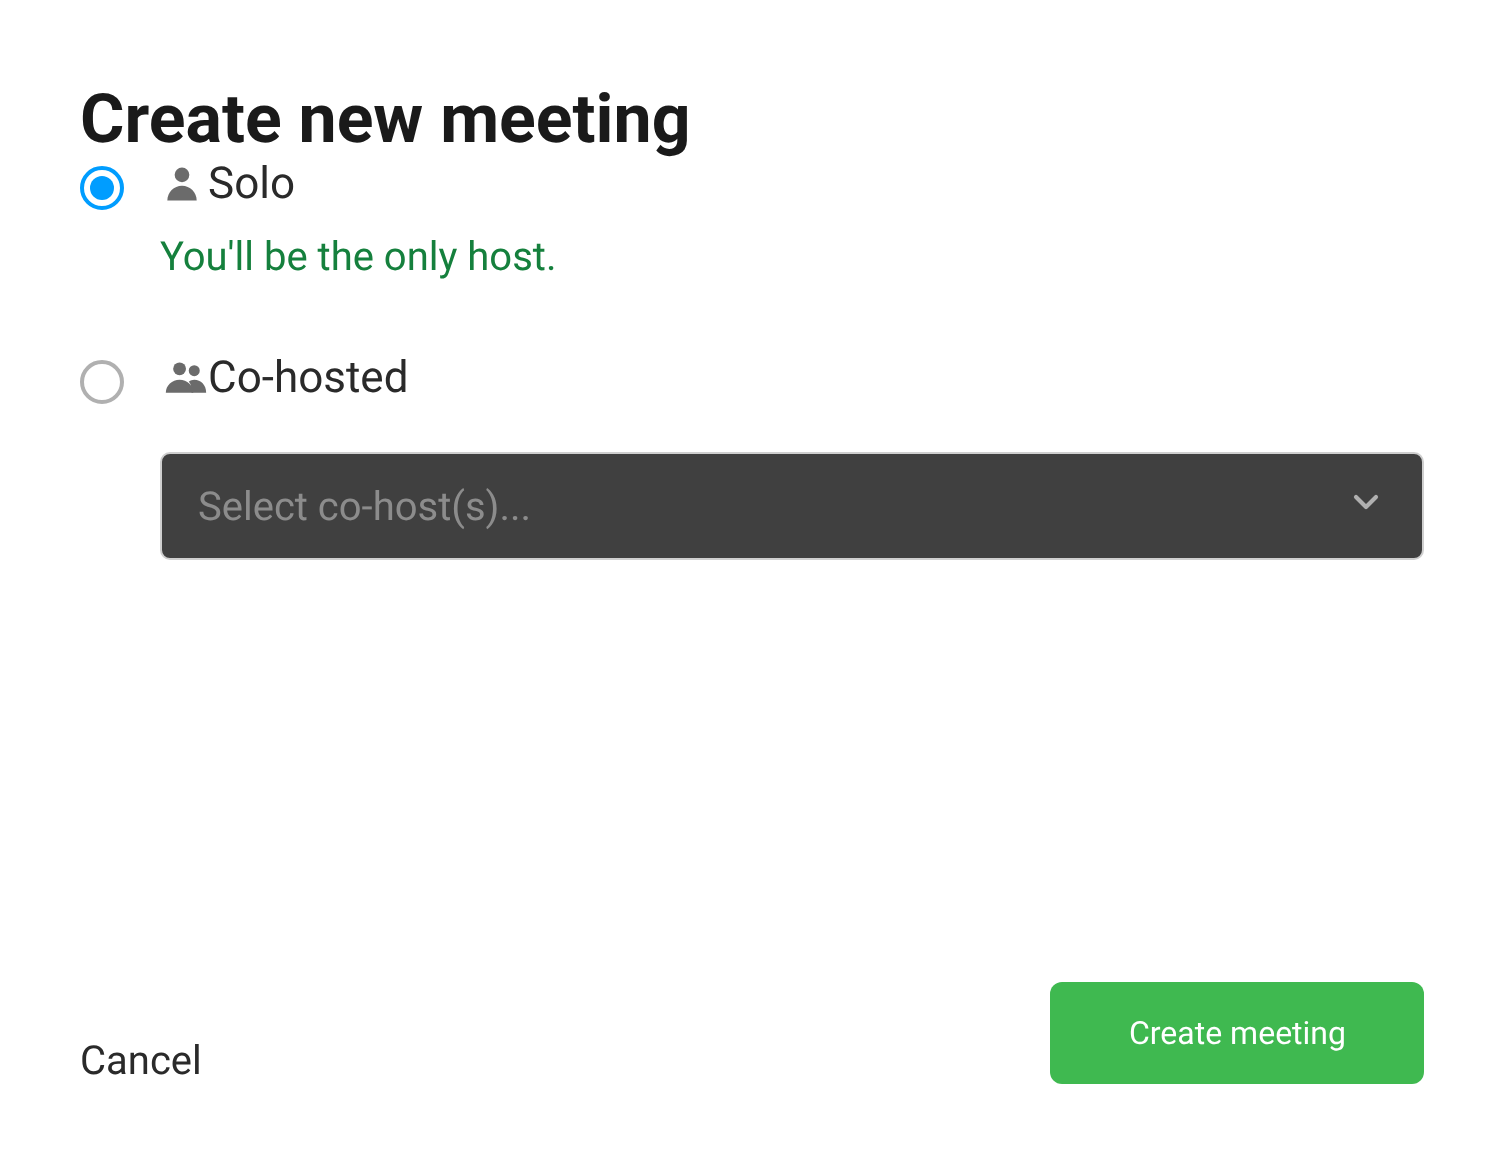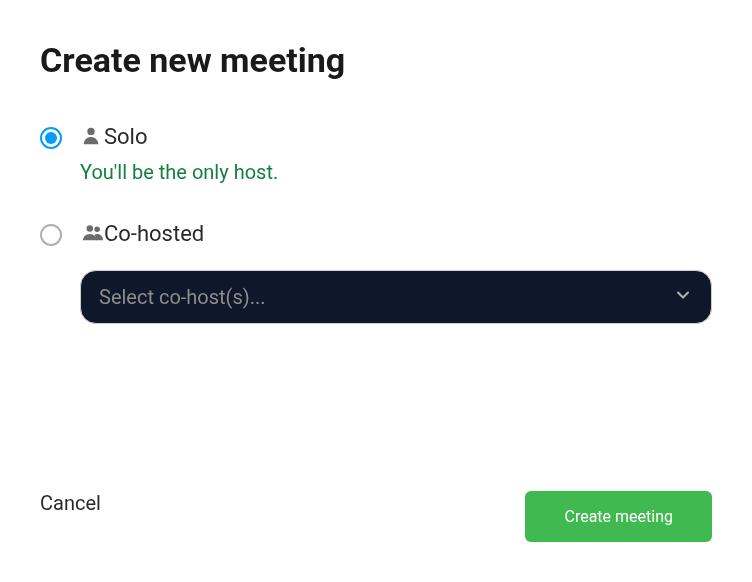--- a/index.html
+++ b/index.html
@@ -13,21 +13,20 @@
       width: 752px;
       height: 582px;
       padding: 40px 40px 40px 40px;
       display: flex;
       flex-direction: column;
     }
     .heading {
       font-size: 34px;
       font-weight: 700;
       color: #1a1a1a;
-      margin-bottom: 44px;
     }
     .options {
       flex: 1;
     }
     .option {
       display: flex;
       align-items: flex-start;
       gap: 18px;
       margin-bottom: 34px;
     }
@@ -76,40 +75,40 @@
     }
     .option-desc {
       font-size: 20px;
       color: #15803d;
       margin-top: 8px;
       line-height: 1.5;
     }
     .select-box {
       margin-top: 24px;
       border: 1px solid #cfcfcf;
-      border-radius: 16px;
+      border-radius: 5px;
       height: 54px;
       display: flex;
       align-items: center;
       justify-content: space-between;
       padding: 0 18px;
       cursor: pointer;
-      background: #0f172a;
+      background: #404040;
     }
     .select-placeholder {
       font-size: 20px;
       color: #8c8c8c;
     }
     .chevron {
       color: #b0b0b0;
     }
     .actions {
       display: flex;
       justify-content: space-between;
-      align-items: flex-start;
+      align-items: flex-end;
       margin-top: 30px;
     }
     .cancel {
       font-size: 20px;
       color: #2a2a2a;
       background: none;
       border: none;
       cursor: pointer;
       padding: 0;
       font-family: inherit;

